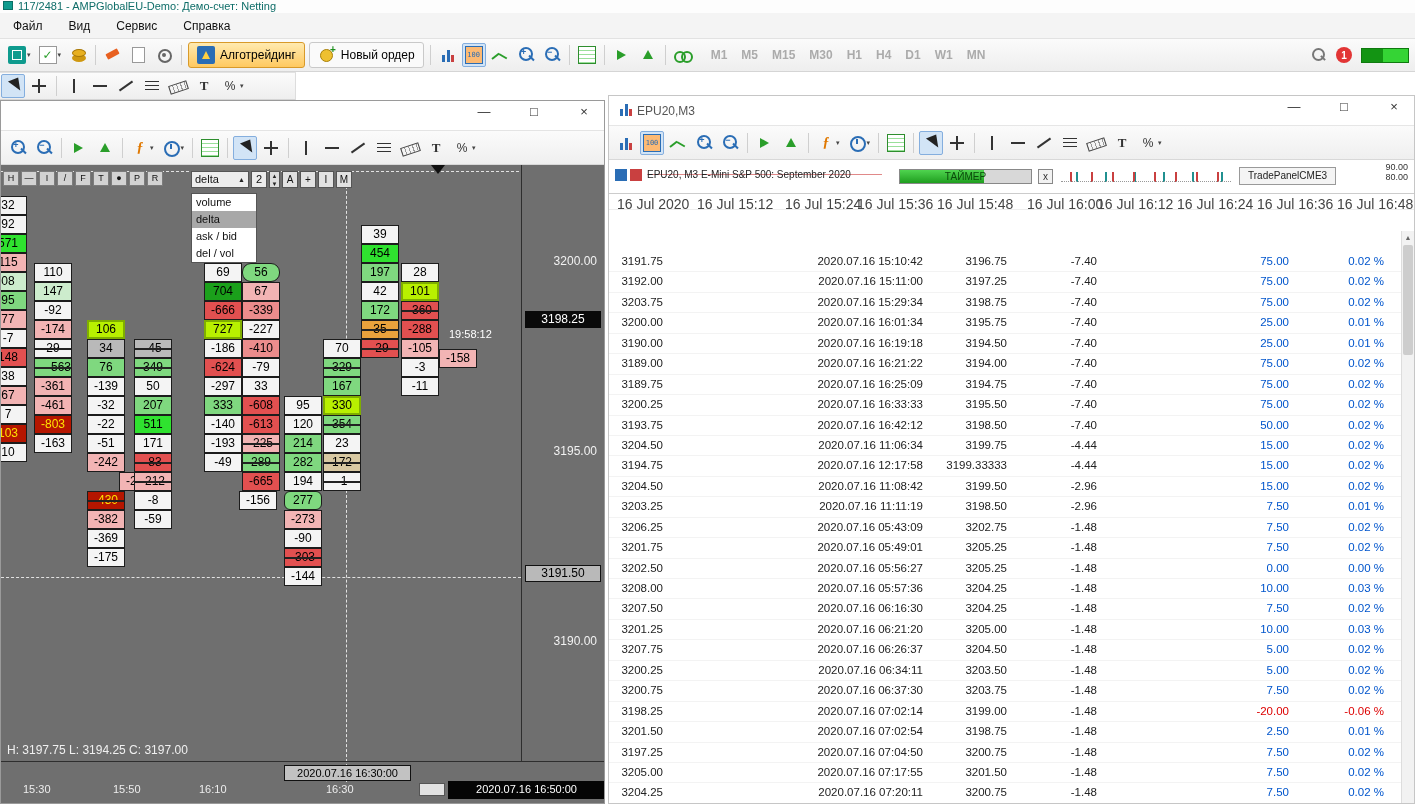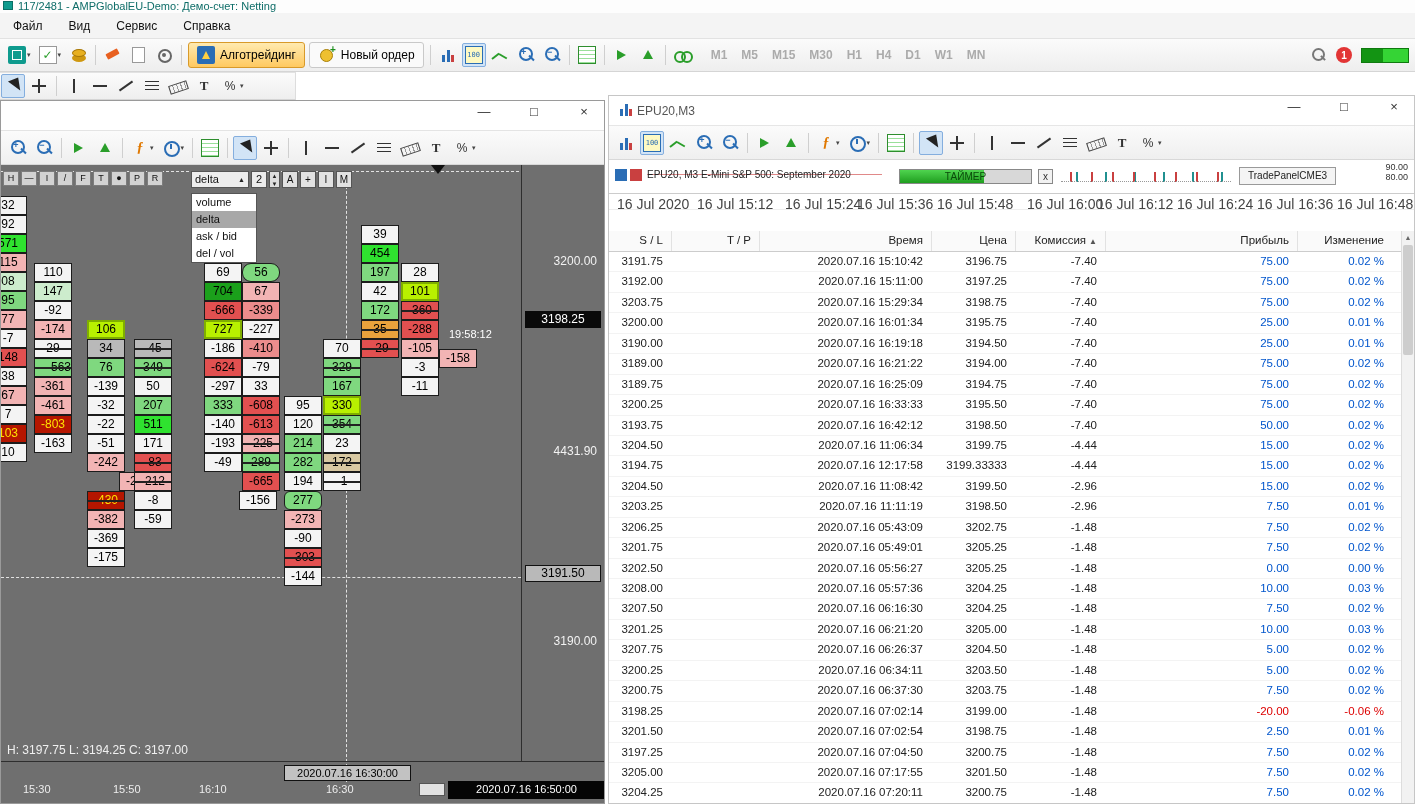--- a/index.html
+++ b/index.html
@@ -49,21 +49,21 @@
   .ic-ruler::before{content:"";position:absolute;left:0;top:6px;width:17px;height:7px;border:1px solid #444;background:repeating-linear-gradient(90deg,transparent 0 3px,#999 3px 4px);transform:rotate(-18deg)}
   .ic-text .glyph{font:bold 13px/18px "Liberation Serif",serif;color:#333}
   .ic-pct .glyph{font:12px/18px "Liberation Sans",sans-serif;color:#333}
   .ic-fx .glyph{font:italic bold 14px/18px "Liberation Serif",serif;color:#e07800}
   .ic-clock::before{content:"";position:absolute;left:2px;top:2px;width:12px;height:12px;border:2px solid #2a6db5;border-radius:50%}
   .ic-clock::after{content:"";position:absolute;left:8px;top:5px;width:2px;height:5px;background:#2a6db5;box-shadow:1px 4px 0 -1px #2a6db5}
   .ic-grid-green{border:1px solid #2e8e2e;background:
     repeating-linear-gradient(#fff 0 3px,#9adf9a 3px 4px),#fff}
   .ic-bars-blue::before{content:"";position:absolute;left:3px;bottom:2px;width:3px;height:7px;background:#2a6db5;box-shadow:9px 0 0 #c94040}
   .ic-bars-blue::after{content:"";position:absolute;left:8px;bottom:2px;width:3px;height:12px;background:#2a6db5}
-  .ic-cluster100{border:1px solid #2a6db5;background:#fef9c3}
+  .ic-cluster100{border:1px solid #2a6db5;background:#fdba74}
   .ic-cluster100 .glyph{font:7px/16px "DejaVu Sans Mono",monospace;color:#2a6db5}
   .ic-line-chart::before{content:"";position:absolute;left:1px;top:12px;width:9px;height:2px;background:#2a9e2a;transform:rotate(-38deg);transform-origin:left center}
   .ic-line-chart::after{content:"";position:absolute;left:8px;top:7px;width:9px;height:2px;background:#2a9e2a;transform:rotate(30deg);transform-origin:left center}
   .ic-chart-arrow-r::before{content:"";position:absolute;left:4px;top:4px;border-top:5px solid transparent;border-bottom:5px solid transparent;border-left:9px solid #2a9e2a}
   .ic-chart-arrow-u::before{content:"";position:absolute;left:4px;top:4px;border-left:5px solid transparent;border-right:5px solid transparent;border-bottom:9px solid #2a9e2a}
   .ic-link::before{content:"";position:absolute;left:0;top:5px;width:8px;height:8px;border:2px solid #2a9e2a;border-radius:50%}
   .ic-link::after{content:"";position:absolute;left:7px;top:5px;width:8px;height:8px;border:2px solid #2a9e2a;border-radius:50%}
   .ic-new-chart{background:#0f9b8e;border-radius:2px}
   .ic-new-chart::before{content:"";position:absolute;inset:4px;border:1px solid #fff}
   .ic-chart-check{border:1px solid #999;background:#fff}
@@ -526,21 +526,21 @@
           <div class="cell c-r1" style="left: 400px; top: 155px;">-288</div>
           <div class="cell c-p1" style="left: 400px; top: 174px;">-105</div>
           <div class="cell c-w" style="left: 400px; top: 193px;">-3</div>
           <div class="cell c-w" style="left: 400px; top: 212px;">-11</div>
           <div class="cell c-p1" style="left: 438px; top: 184px;">-158</div>
         </div>
 
       <div id="price-axis">
           <div class="pricelab " style="top: 89px;">3200.00</div>
           <div class="pricelab black" style="top: 146px;">3198.25</div>
-          <div class="pricelab " style="top: 279px;">4431.90</div>
+          <div class="pricelab " style="top: 279px;">3195.00</div>
           <div class="pricelab boxed" style="top: 400px;">3191.50</div>
           <div class="pricelab " style="top: 469px;">3190.00</div>
         </div>
       <div class="timelab">19:58:12</div>
       <div class="ohlc">H: 3197.75  L: 3194.25  C: 3197.00</div>
       <div class="datebox">2020.07.16 16:30:00</div>
       <div id="time-ticks">
           <span class="tick" style="left: 22px;">15:30</span>
           <span class="tick" style="left: 112px;">15:50</span>
           <span class="tick" style="left: 198px;">16:10</span>
@@ -664,29 +664,20 @@
         <span style="left: 176px; top: 2px;">16 Jul 15:24</span>
         <span style="left: 248px; top: 2px;">16 Jul 15:36</span>
         <span style="left: 328px; top: 2px;">16 Jul 15:48</span>
         <span style="left: 418px; top: 2px;">16 Jul 16:00</span>
         <span style="left: 488px; top: 2px;">16 Jul 16:12</span>
         <span style="left: 568px; top: 2px;">16 Jul 16:24</span>
         <span style="left: 648px; top: 2px;">16 Jul 16:36</span>
         <span style="left: 728px; top: 2px;">16 Jul 16:48</span>
       </div>
 
-    <div class="thead" id="thead">
-        <div class="th" style="width: 62px;">S / L</div>
-        <div class="th" style="width: 88px;">T / P</div>
-        <div class="th" style="width: 172px;">Время</div>
-        <div class="th" style="width: 84px;">Цена</div>
-        <div class="th" style="width: 90px;">Комиссия<span class="sort">▲</span></div>
-        <div class="th" style="width: 192px;">Прибыль</div>
-        <div class="th" style="width: 95px;">Изменение</div>
-      </div>
     <div class="tbody" id="tbody">
         <div class="trow">
           <div class="td" style="width: 62px;">3191.75</div>
           <div class="td" style="width: 88px;"></div>
           <div class="td" style="width: 172px;">2020.07.16 15:10:42</div>
           <div class="td" style="width: 84px;">3196.75</div>
           <div class="td" style="width: 90px;">-7.40</div>
           <div class="td pos" style="width: 192px;">75.00</div>
           <div class="td pos" style="width: 95px;">0.02 %</div>
         </div>

